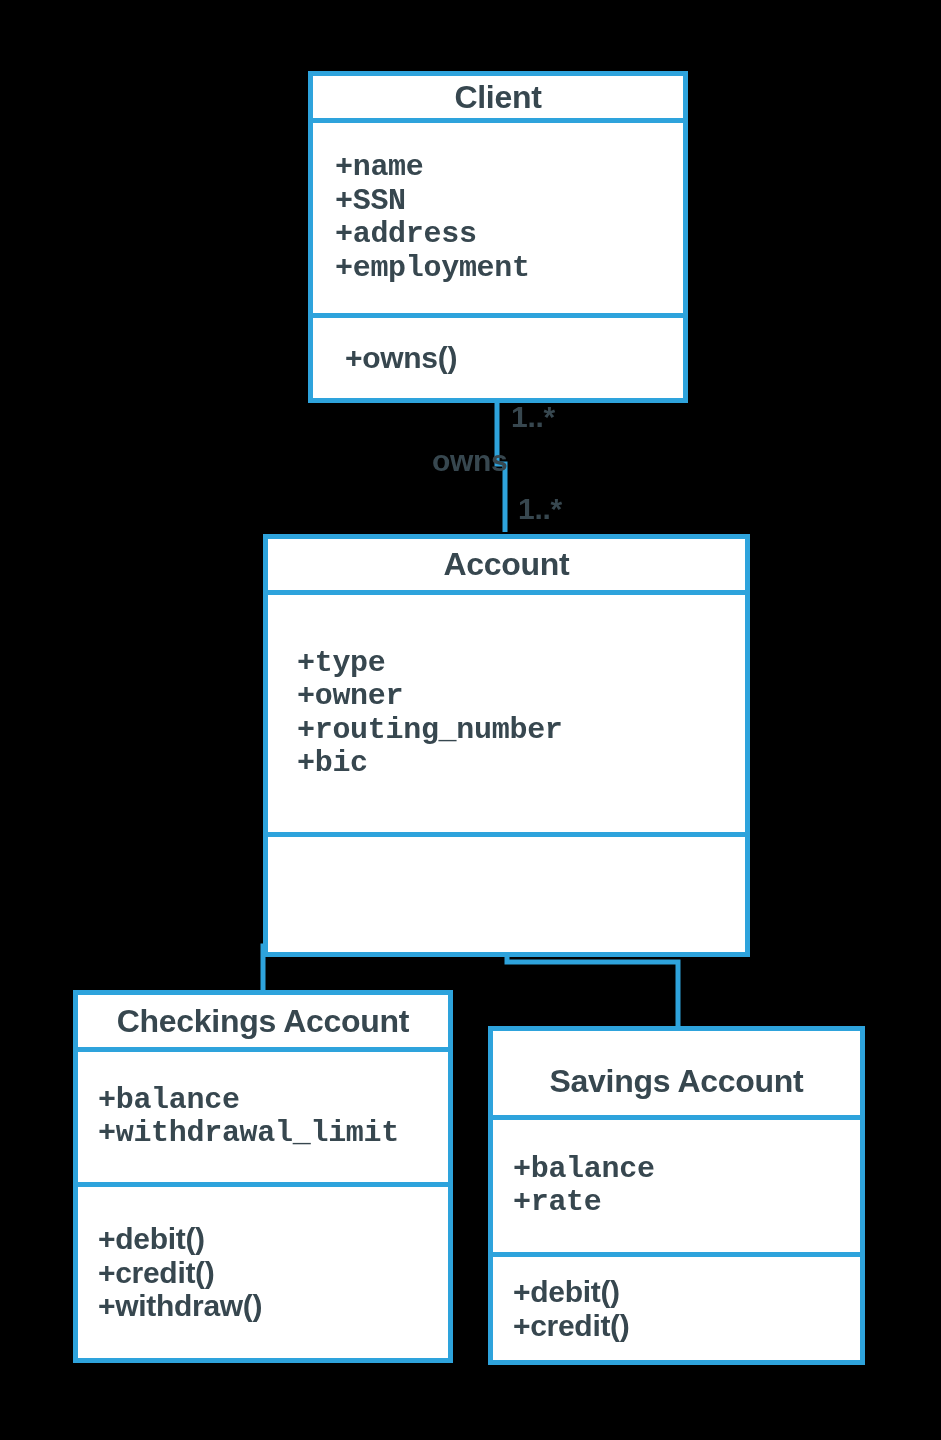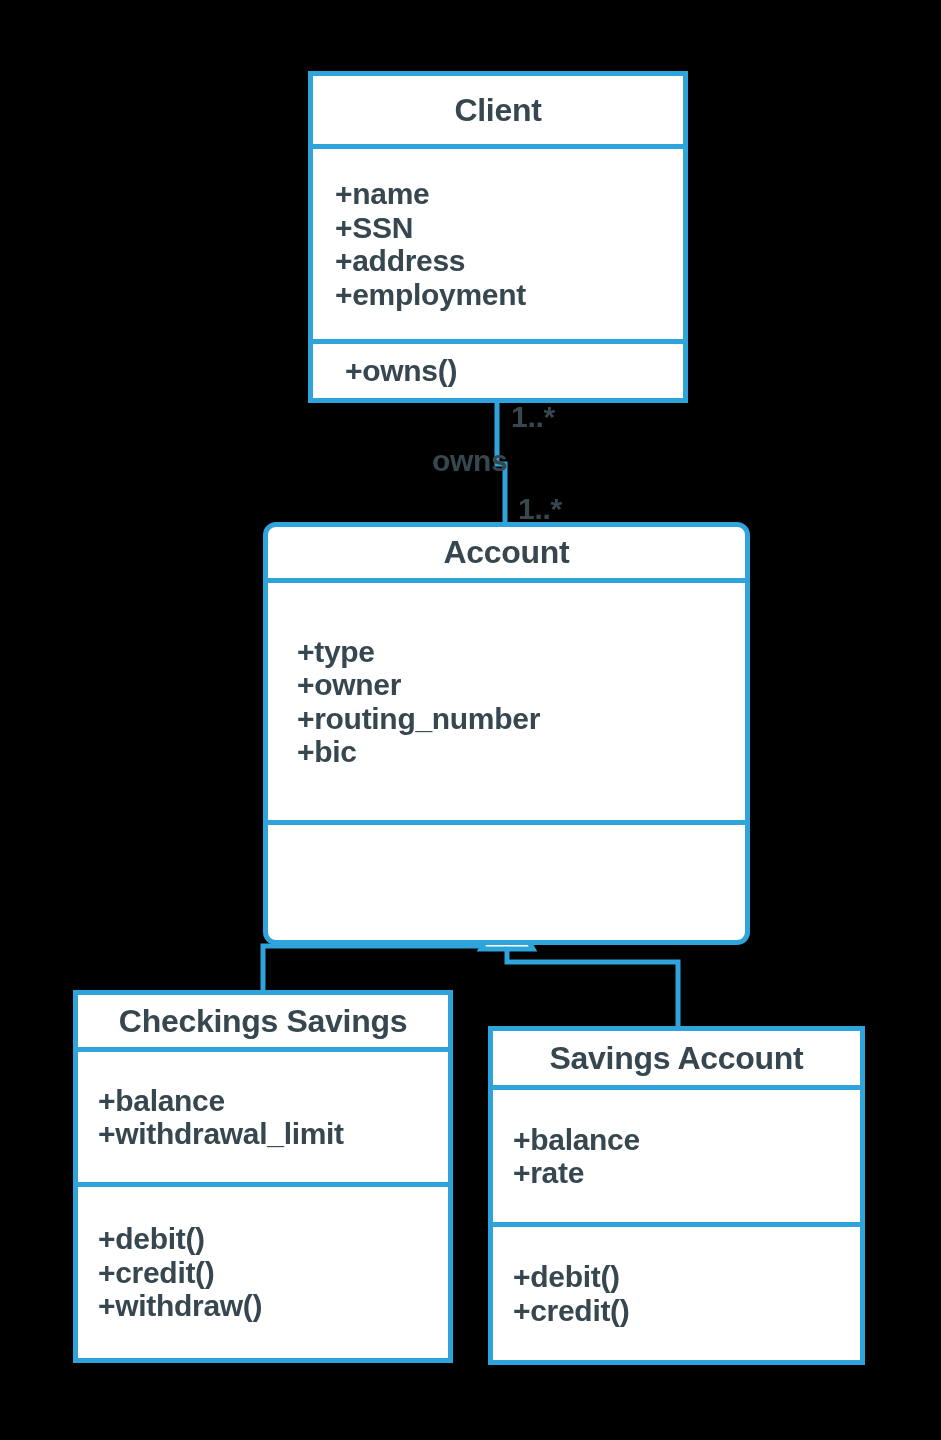--- a/index.html
+++ b/index.html
@@ -32,21 +32,21 @@
   .c-title{
     display:flex;align-items:center;justify-content:center;
     font-size:32px;letter-spacing:-0.3px;
     flex:0 0 auto;
   }
   .c-attrs,.c-methods{
     border-top:5px solid var(--accent);
     display:flex;flex-direction:column;justify-content:center;
     font-size:30px;line-height:33.5px;letter-spacing:-0.3px;
   }
-  .c-attrs{flex:0 0 auto;}
+  .c-attrs{flex:0 0 auto;font-family:Liberation Mono, monospace;}
   .c-methods{flex:1 1 auto;}
   .edge-label{
     position:absolute;
     font-size:30px;line-height:33px;letter-spacing:-0.3px;
     white-space:nowrap;
   }
 </style>
 </head>
 <body>
 
@@ -61,58 +61,58 @@
     <polyline points="507,948 507,962 678,962 678,1028" fill="none" stroke="#2ea3dc" stroke-width="5"></polyline>
 
     <polygon points="507,904 481,949 533,949" fill="#ffffff" stroke="#2ea3dc" stroke-width="5" stroke-linejoin="miter"></polygon>
   </svg>
 
   <div class="edge-label" style="left:511px;top:400px;">1..*</div>
   <div class="edge-label" style="left:404px;top:444px;margin-left:28px;">owns</div>
   <div class="edge-label" style="left:518px;top:492px;">1..*</div>
 
   <div class="uml-class" style="left:308px;top:71px;width:380px;height:332px;">
-    <div class="c-title" style="height:68px;text-align:center;">Client</div>
+    <div class="c-title" style="height:42px;text-align:center;">Client</div>
     <div class="c-attrs" style="height:195px;padding-left:22px;">
       <div>+name</div>
       <div>+SSN</div>
       <div>+address</div>
       <div>+employment</div>
     </div>
     <div class="c-methods" style="padding-left:32px;">
       <div>+owns()</div>
     </div>
   </div>
 
-  <div class="uml-class" style="left:263px;top:522px;width:487px;height:423px;border-radius:13px;">
+  <div class="uml-class" style="left:263px;top:534px;width:487px;height:423px;">
     <div class="c-title" style="height:51px;">Account</div>
     <div class="c-attrs" style="height:242px;padding-left:29px;">
       <div>+type</div>
       <div>+owner</div>
       <div>+routing_number</div>
       <div>+bic</div>
     </div>
     <div class="c-methods" style="padding-left:17px;"></div>
   </div>
 
   <div class="uml-class" style="left:73px;top:990px;width:380px;height:373px;">
-    <div class="c-title" style="height:52px;">Checkings Savings</div>
+    <div class="c-title" style="height:52px;">Checkings Account</div>
     <div class="c-attrs" style="height:135px;padding-left:20px;">
       <div>+balance</div>
       <div>+withdrawal_limit</div>
     </div>
     <div class="c-methods" style="padding-left:20px;">
       <div>+debit()</div>
       <div>+credit()</div>
       <div>+withdraw()</div>
     </div>
   </div>
 
   <div class="uml-class" style="left:488px;top:1026px;width:377px;height:339px;">
-    <div class="c-title" style="height:54px;">Savings Account</div>
+    <div class="c-title" style="height:68px;margin-top:16px;">Savings Account</div>
     <div class="c-attrs" style="height:137px;padding-left:20px;">
       <div>+balance</div>
       <div>+rate</div>
     </div>
     <div class="c-methods" style="padding-left:20px;">
       <div>+debit()</div>
       <div>+credit()</div>
     </div>
   </div>
 

